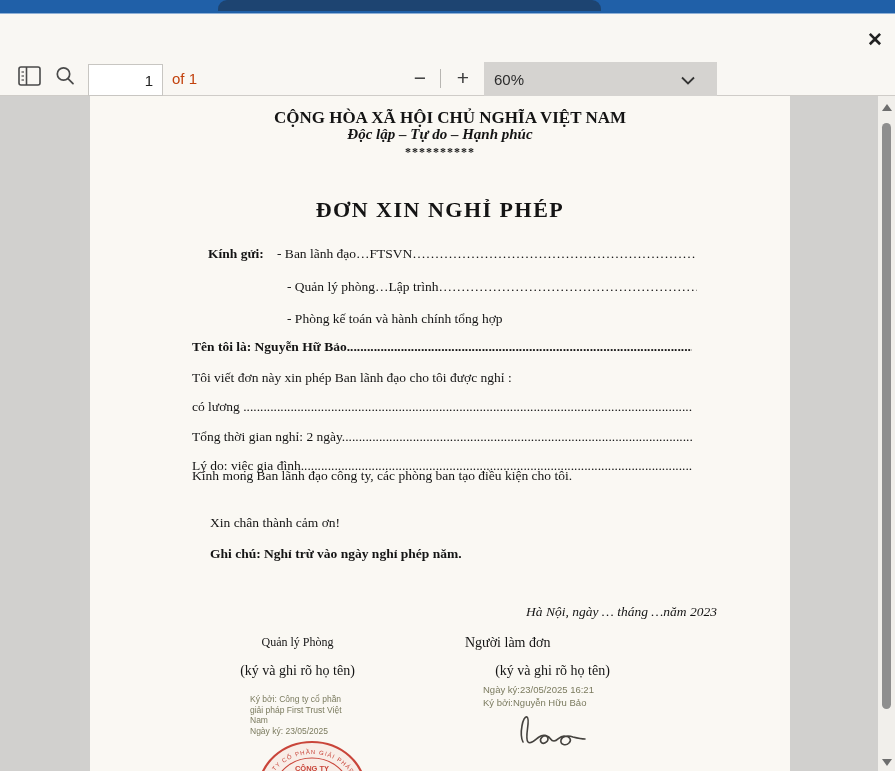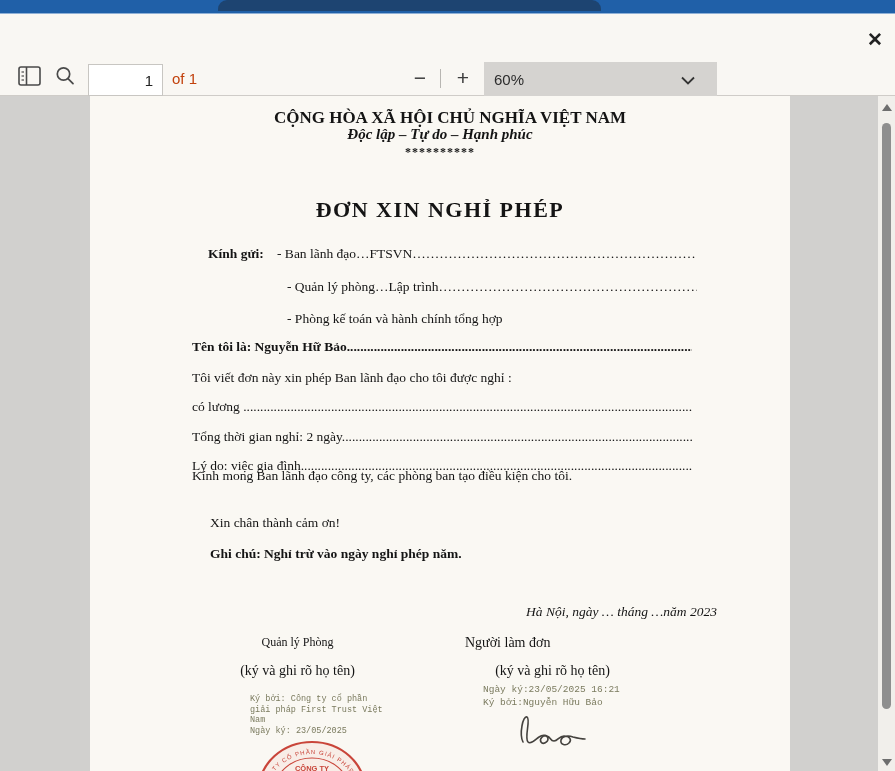--- a/index.html
+++ b/index.html
@@ -29,21 +29,21 @@
   .zoom-select .chev { margin-left:auto; margin-right:12px; }
 
   
   .doc-area { position:absolute; left:0; top:96px; width:878px; height:675px; background:#d1d0ce; }
   .page { position:absolute; left:90px; top:0; width:700px; height:675px; background:#faf8f3; overflow:hidden;
           font-family:"Liberation Serif", serif; color:#141414; }
   .line { position:absolute; white-space:nowrap; overflow:hidden; font-size:13.5px; }
   .c { text-align:center; left:0; width:700px; }
   .bold { font-weight:bold; }
   .it { font-style:italic; }
-  .digital { color:#7b7b5f; font-family:Liberation Mono, monospace; }
+  .digital { color:#7b7b5f; font-family:Liberation Sans, sans-serif; }
 
   .sig-svg path { fill:none; stroke:#44423e; stroke-width:1.6; stroke-linecap:round; }
 
   
   .scrollbar { position:absolute; left:878px; top:96px; width:17px; height:675px; background:#f1efeb; }
   .sb-thumb { position:absolute; left:4px; top:27px; width:9px; height:586px; background:#8e8e8e; border-radius:5px; cursor:pointer; }
   .sb-arrow-up { position:absolute; left:4px; top:8px; width:0; height:0;
                  border-left:5px solid transparent; border-right:5px solid transparent; border-bottom:7px solid #6e6e6e; cursor:pointer; }
   .sb-arrow-down { position:absolute; left:4px; bottom:5px; width:0; height:0;
                  border-left:5px solid transparent; border-right:5px solid transparent; border-top:7px solid #6e6e6e; cursor:pointer; }

